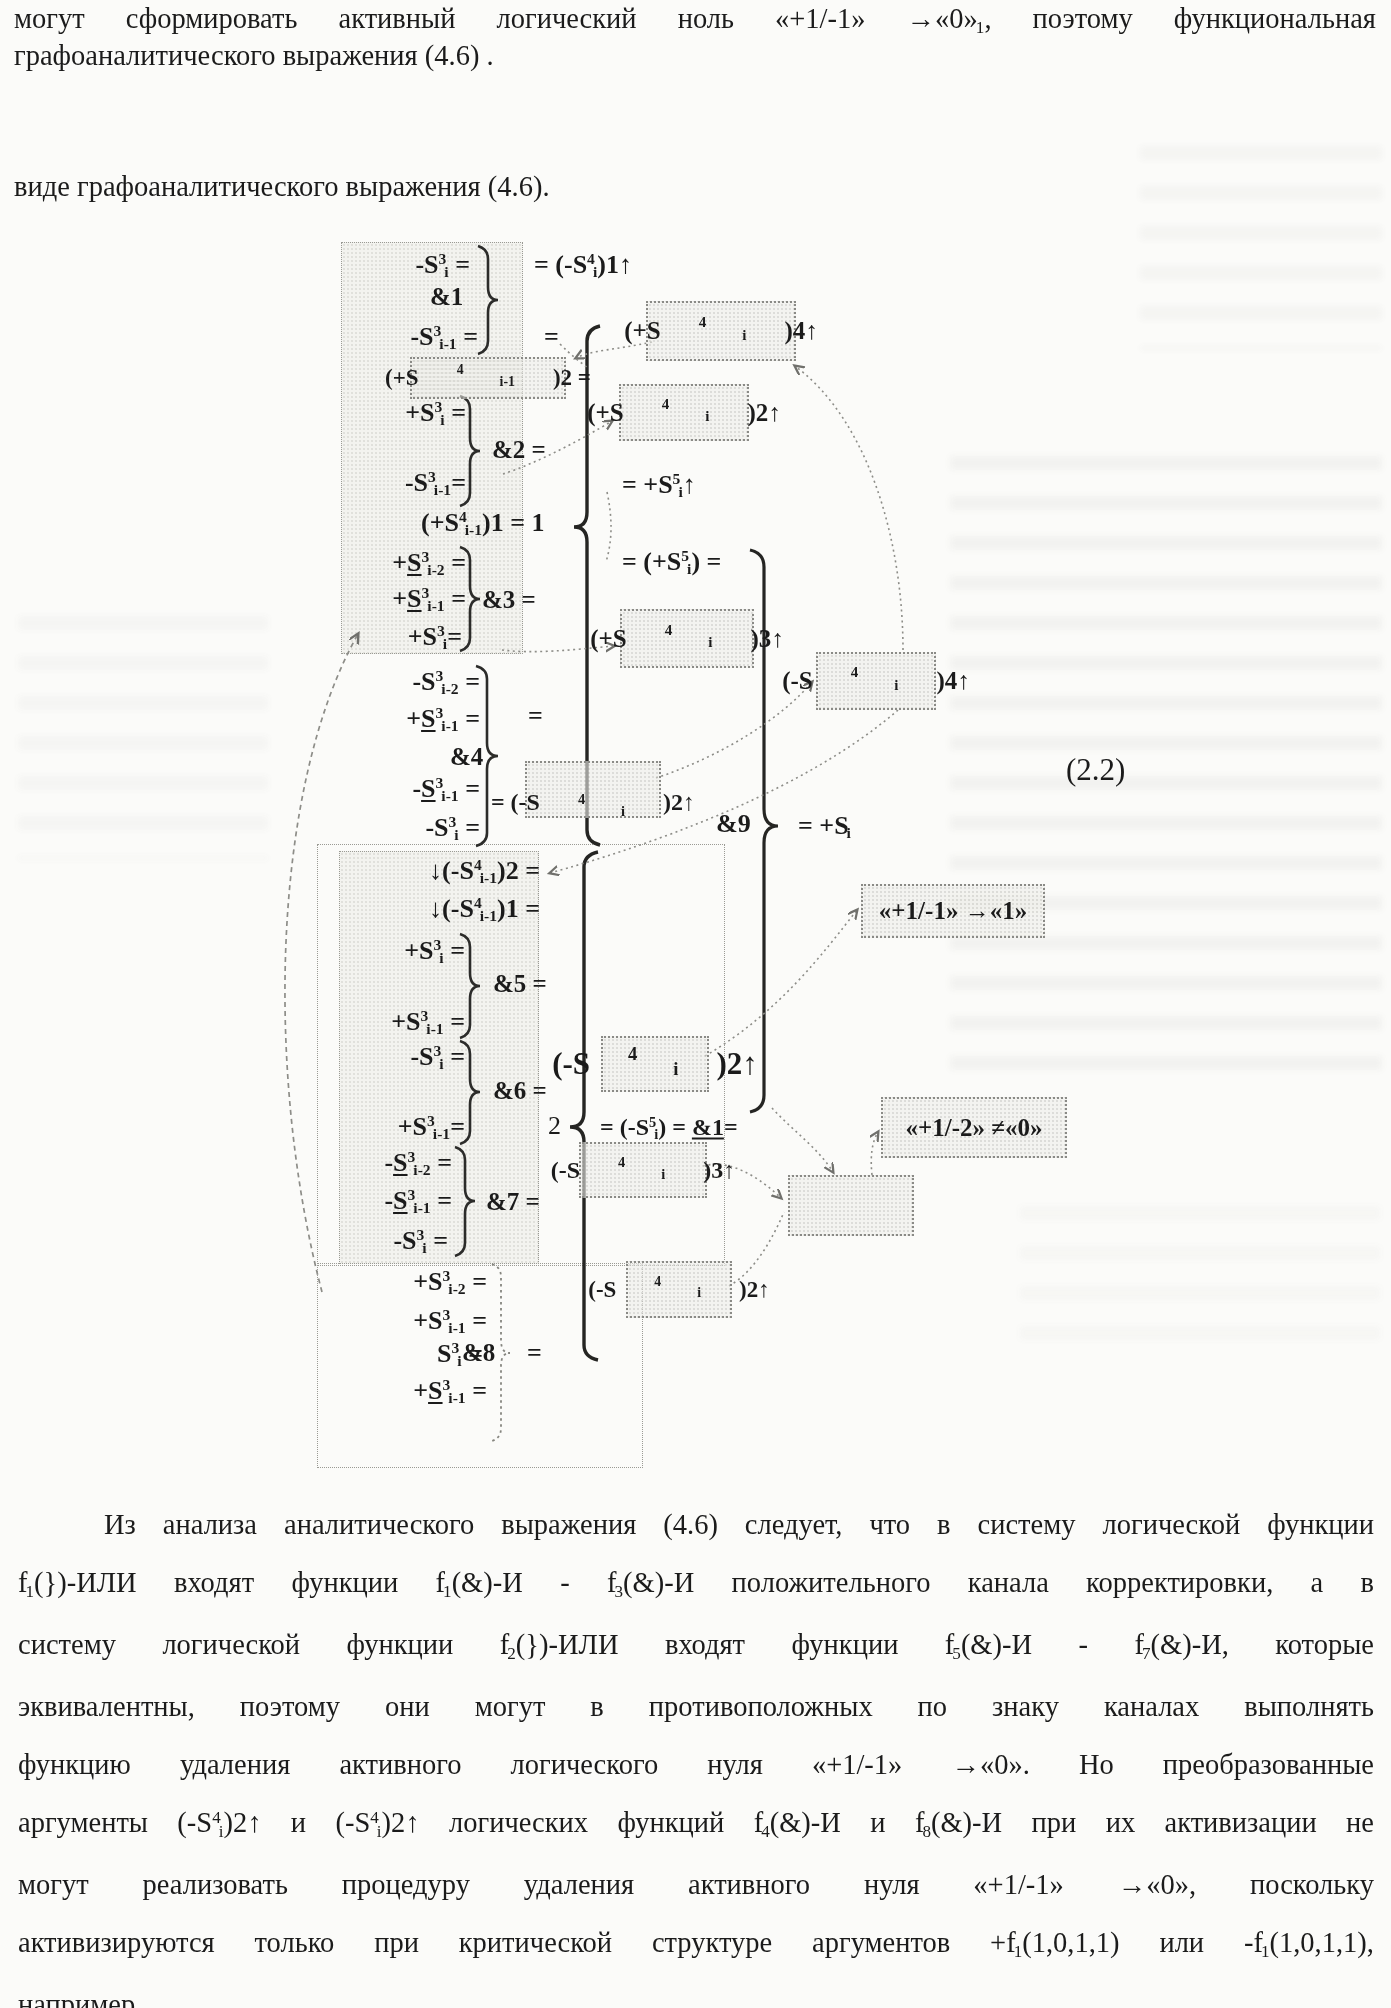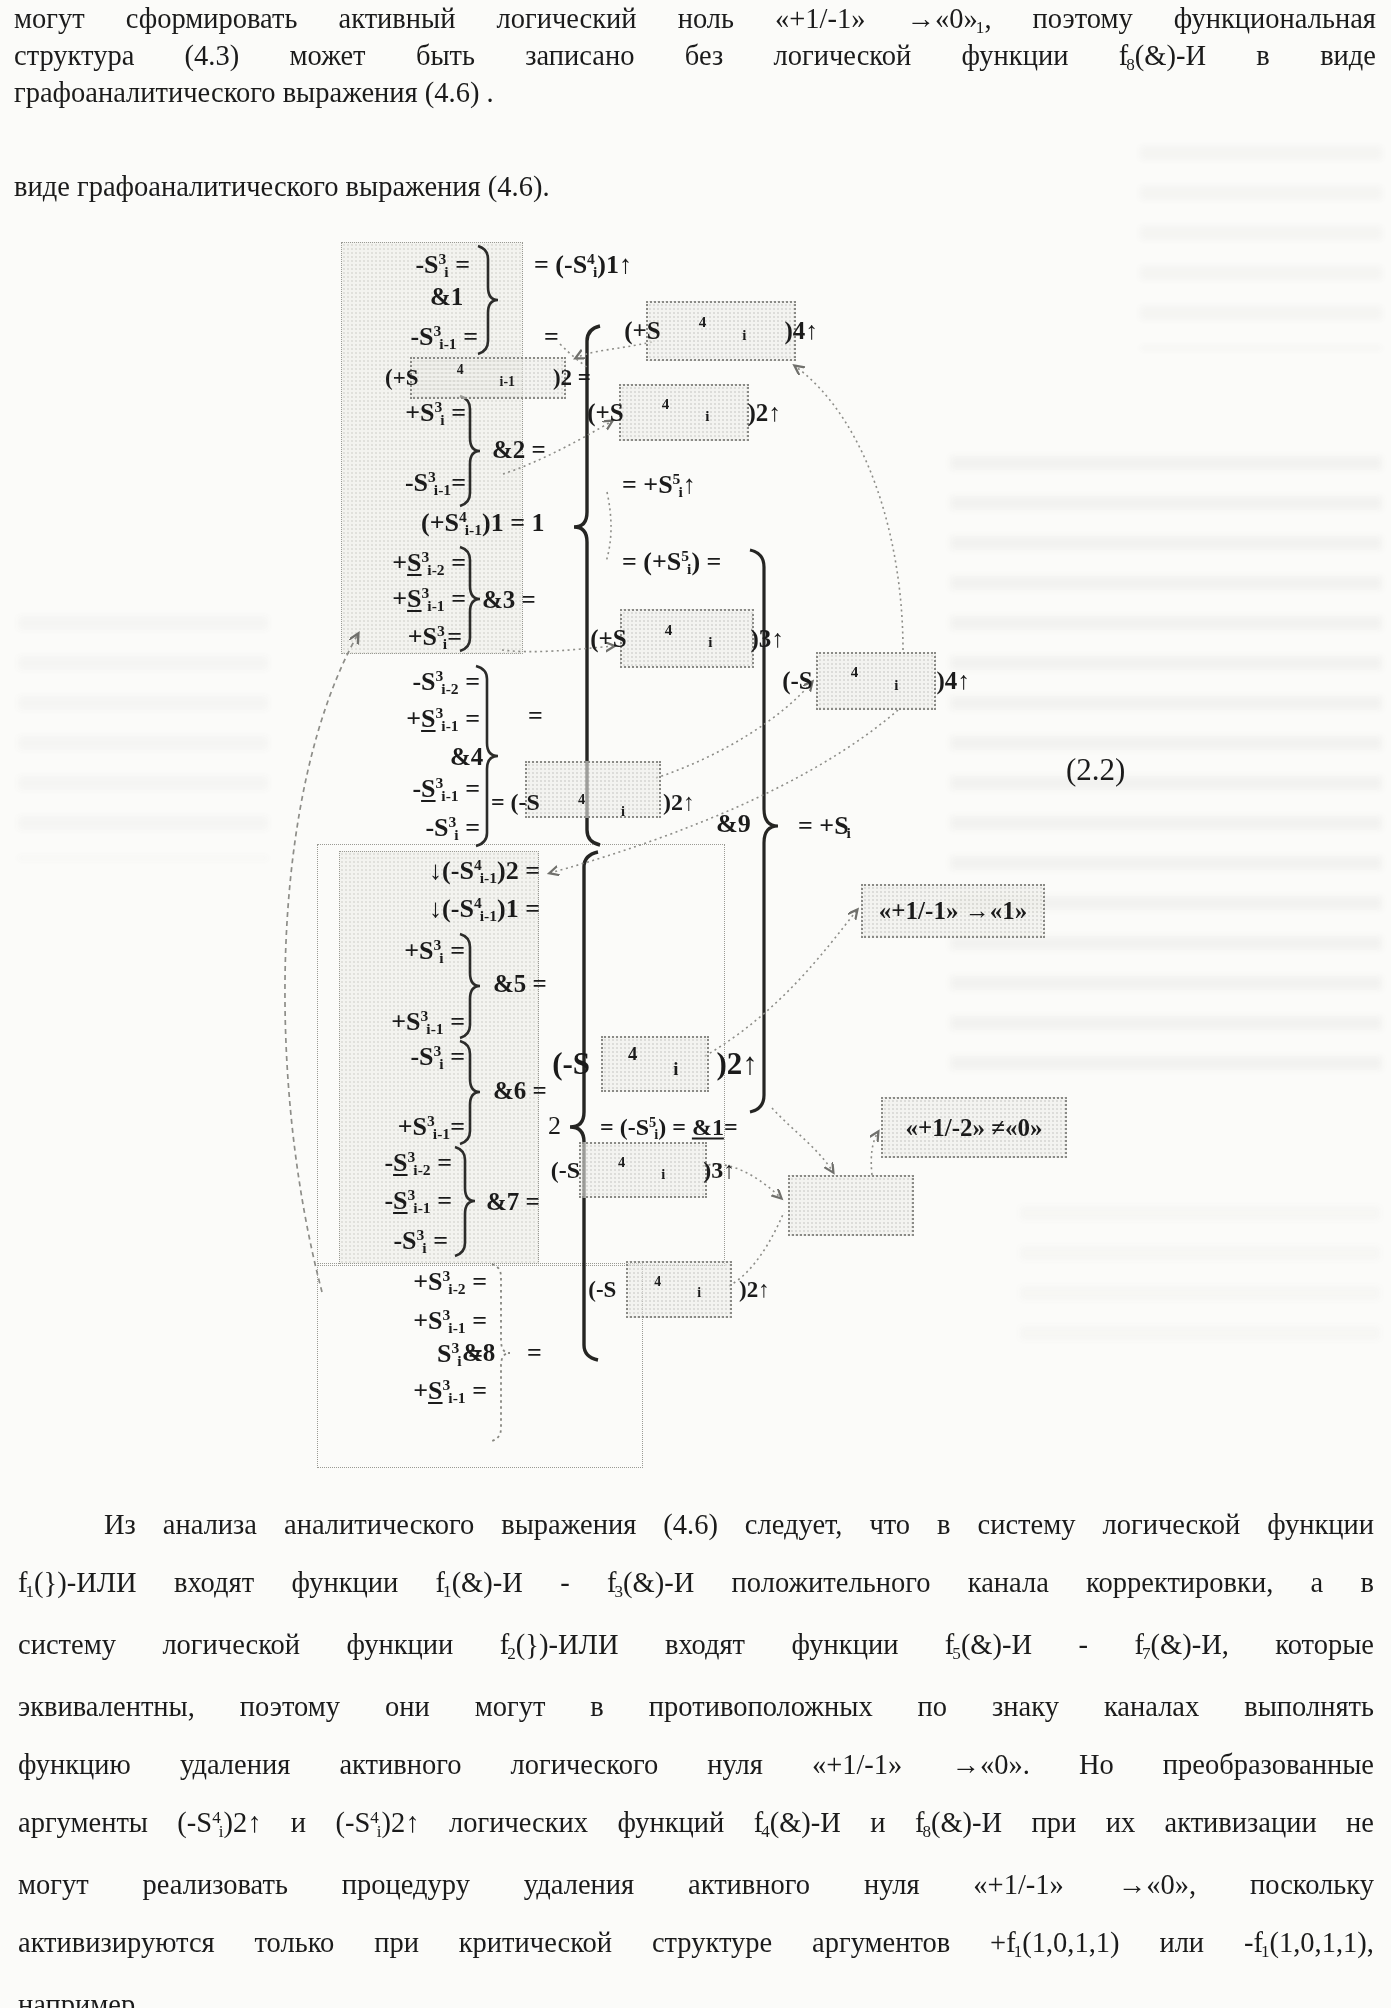--- a/index.html
+++ b/index.html
@@ -44,21 +44,20 @@
 
 <div class="page">
 
   <div class="bleed" style="left:950px;top:430px;width:432px;height:640px;"></div>
   <div class="bleed" style="left:18px;top:590px;width:250px;height:270px;opacity:.4;"></div>
   <div class="bleed" style="left:1140px;top:120px;width:242px;height:230px;opacity:.45;"></div>
   <div class="bleed" style="left:1020px;top:1180px;width:360px;height:160px;opacity:.35;"></div>
 
   <div class="para" style="left:14px;top:2px;width:1362px;">
     <div class="jline">могут сформировать активный логический ноль  «+1/-1» →«0»<sub>1</sub>, поэтому функциональная</div>
-    <div class="jline">структура (4.3) может быть записано без логической функции  f<sub>8</sub>(&amp;)-И в виде</div>
     <div class="lline">графоаналитического выражения (4.6) .</div>
   </div>
   <div class="para" style="left:14px;top:170px;width:1362px;">
     <div class="lline">виде графоаналитического выражения (4.6).</div>
   </div>
 
   <div class="shade" style="left:341px;top:242px;width:180px;height:410px;"></div>
   <div class="frame" style="left:317px;top:844px;width:406px;height:420px;"></div>
   <div class="shade" style="left:339px;top:851px;width:198px;height:411px;"></div>
   <div class="frame" style="left:317px;top:1263px;width:324px;height:203px;"></div>

